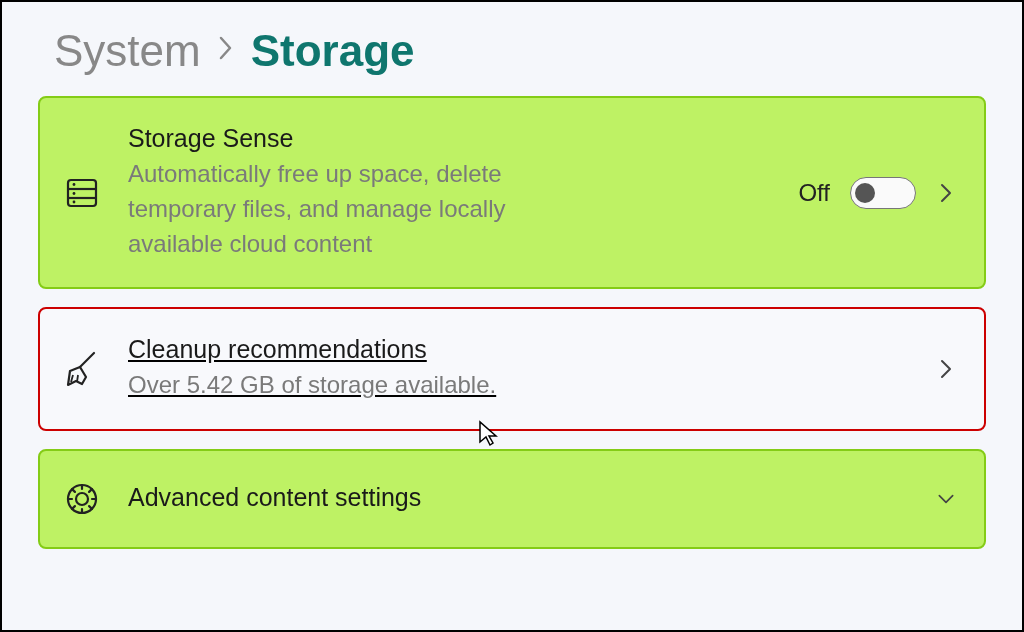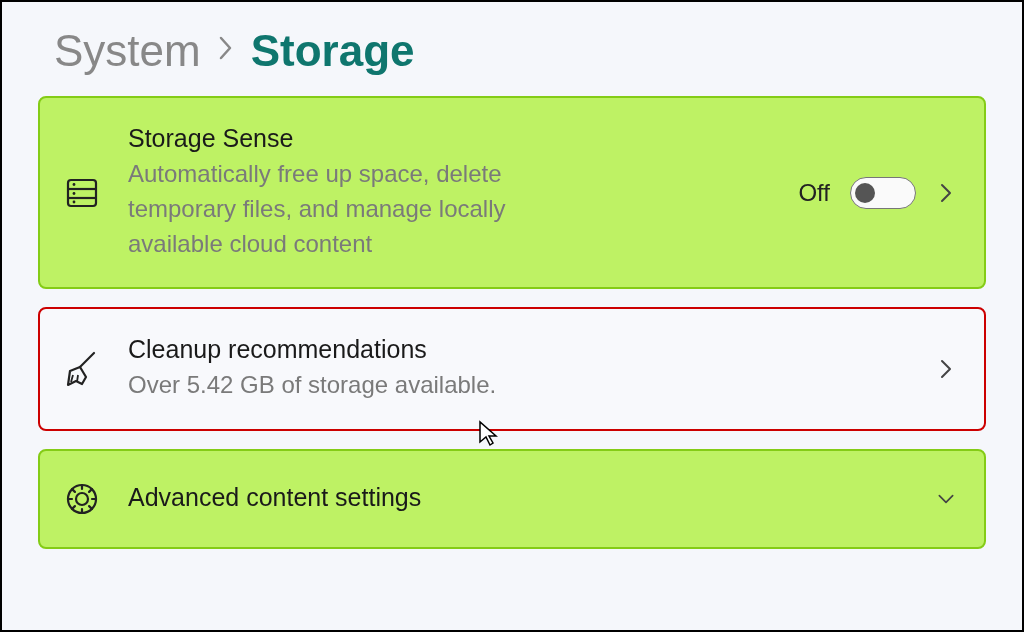--- a/index.html
+++ b/index.html
@@ -47,20 +47,21 @@
       border-radius: 8px;
       padding: 26px 28px 26px 20px;
       margin-bottom: 18px;
       display: flex;
       align-items: center;
       gap: 24px;
     }
     .card.highlighted {
       border: 2px solid #cc0000;
       background: #f8f9fc;
+      text-decoration: underline;
     }
     .card-icon {
       width: 44px;
       height: 44px;
       flex-shrink: 0;
       display: flex;
       align-items: center;
       justify-content: center;
     }
     .card-body {

